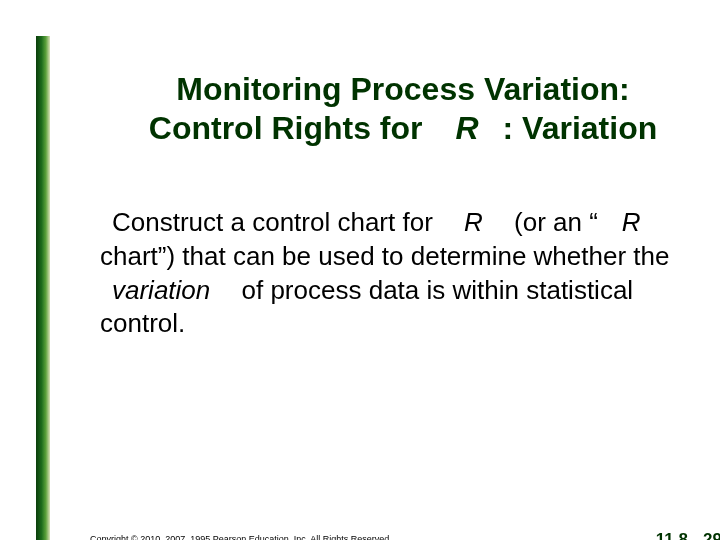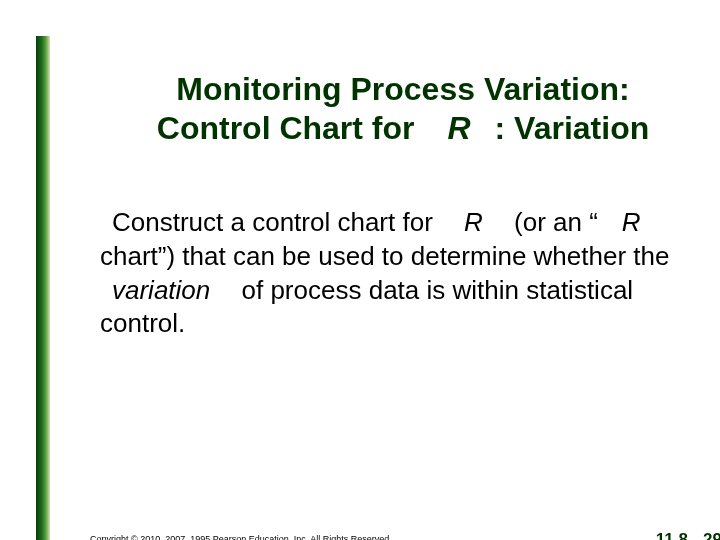--- a/index.html
+++ b/index.html
@@ -60,21 +60,21 @@
 </style>
 </head>
 <body>
 
 <div class="side-stripe"></div>
 
 <div class="slide">
 
   <div class="title">
     <span>Monitoring Process Variation:</span><br>
-    <span>Control Chart for </span><span class="ital">R</span><span>: Variation</span>
+    <span>Control Rights for </span><span class="ital">R</span><span>: Variation</span>
   </div>
 
   <div class="body-text">
     <span>Construct a control chart for </span><span class="ital">R</span><span> (or an “</span><span class="ital">R</span><span> chart”) that can be used to determine whether the </span><span class="ital">variation</span><span> of process data is within statistical control.</span>
   </div>
 
   <div class="copyright">Copyright © 2010, 2007, 1995 Pearson Education, Inc. All Rights Reserved.</div>
   <div class="page-num">11.8 - 29</div>
 
 </div>

